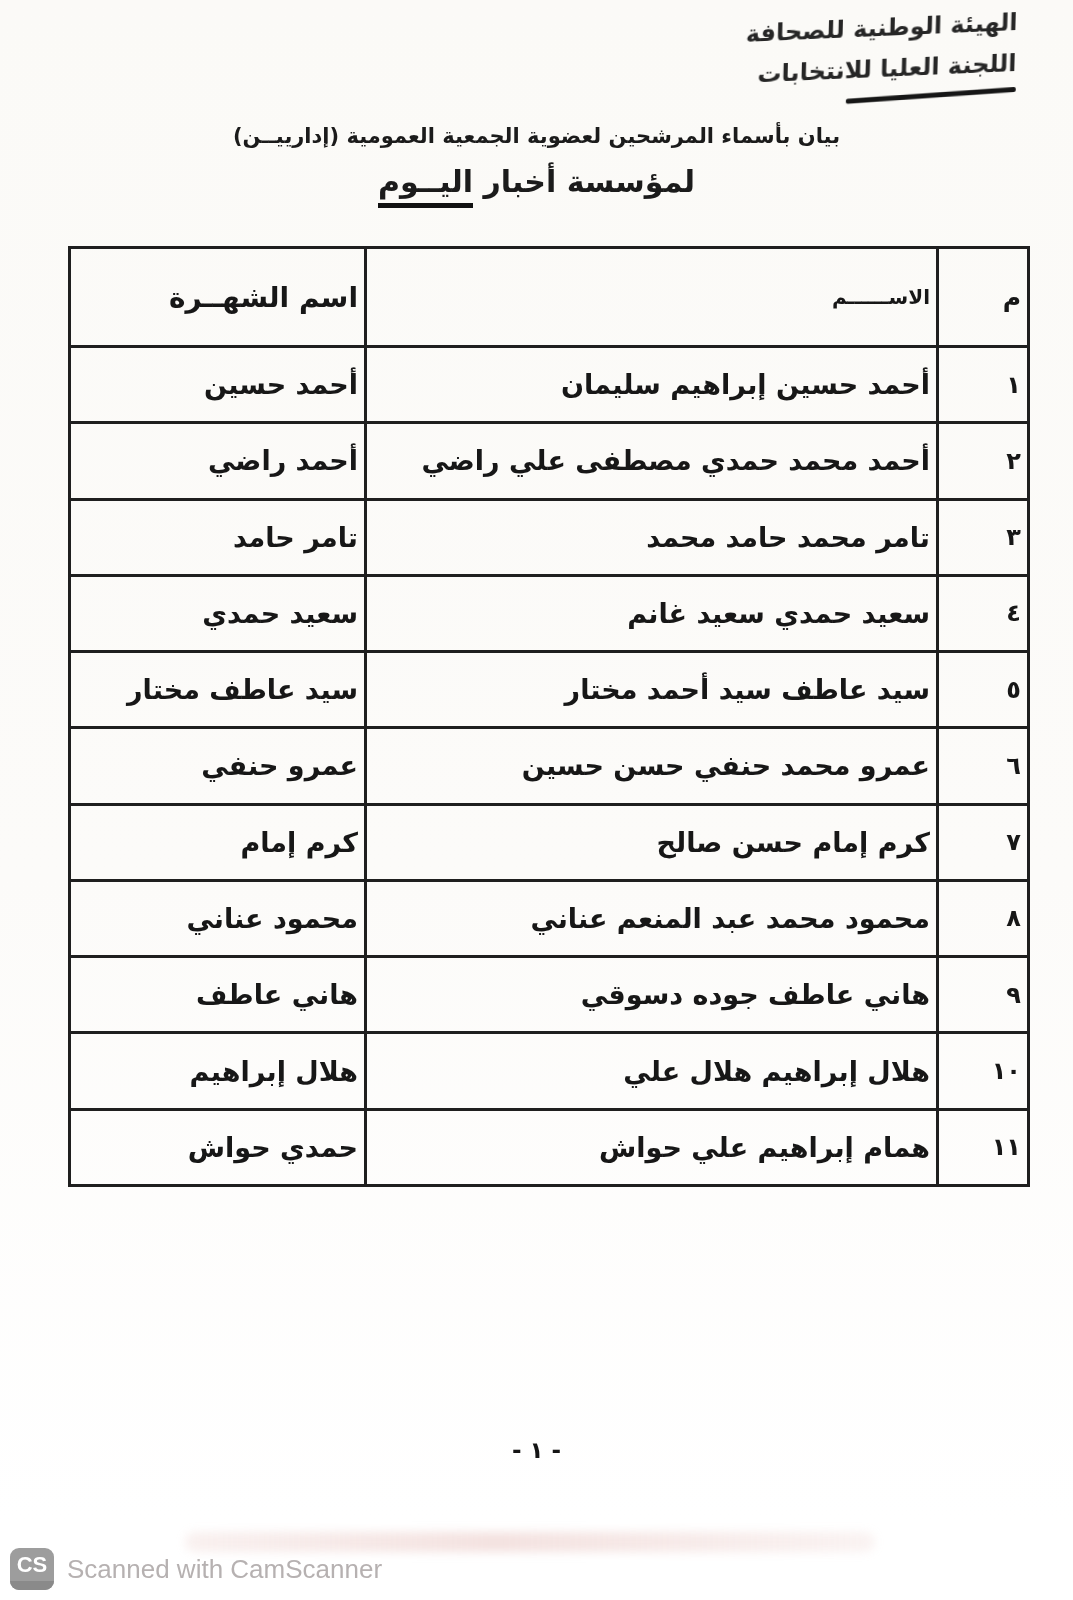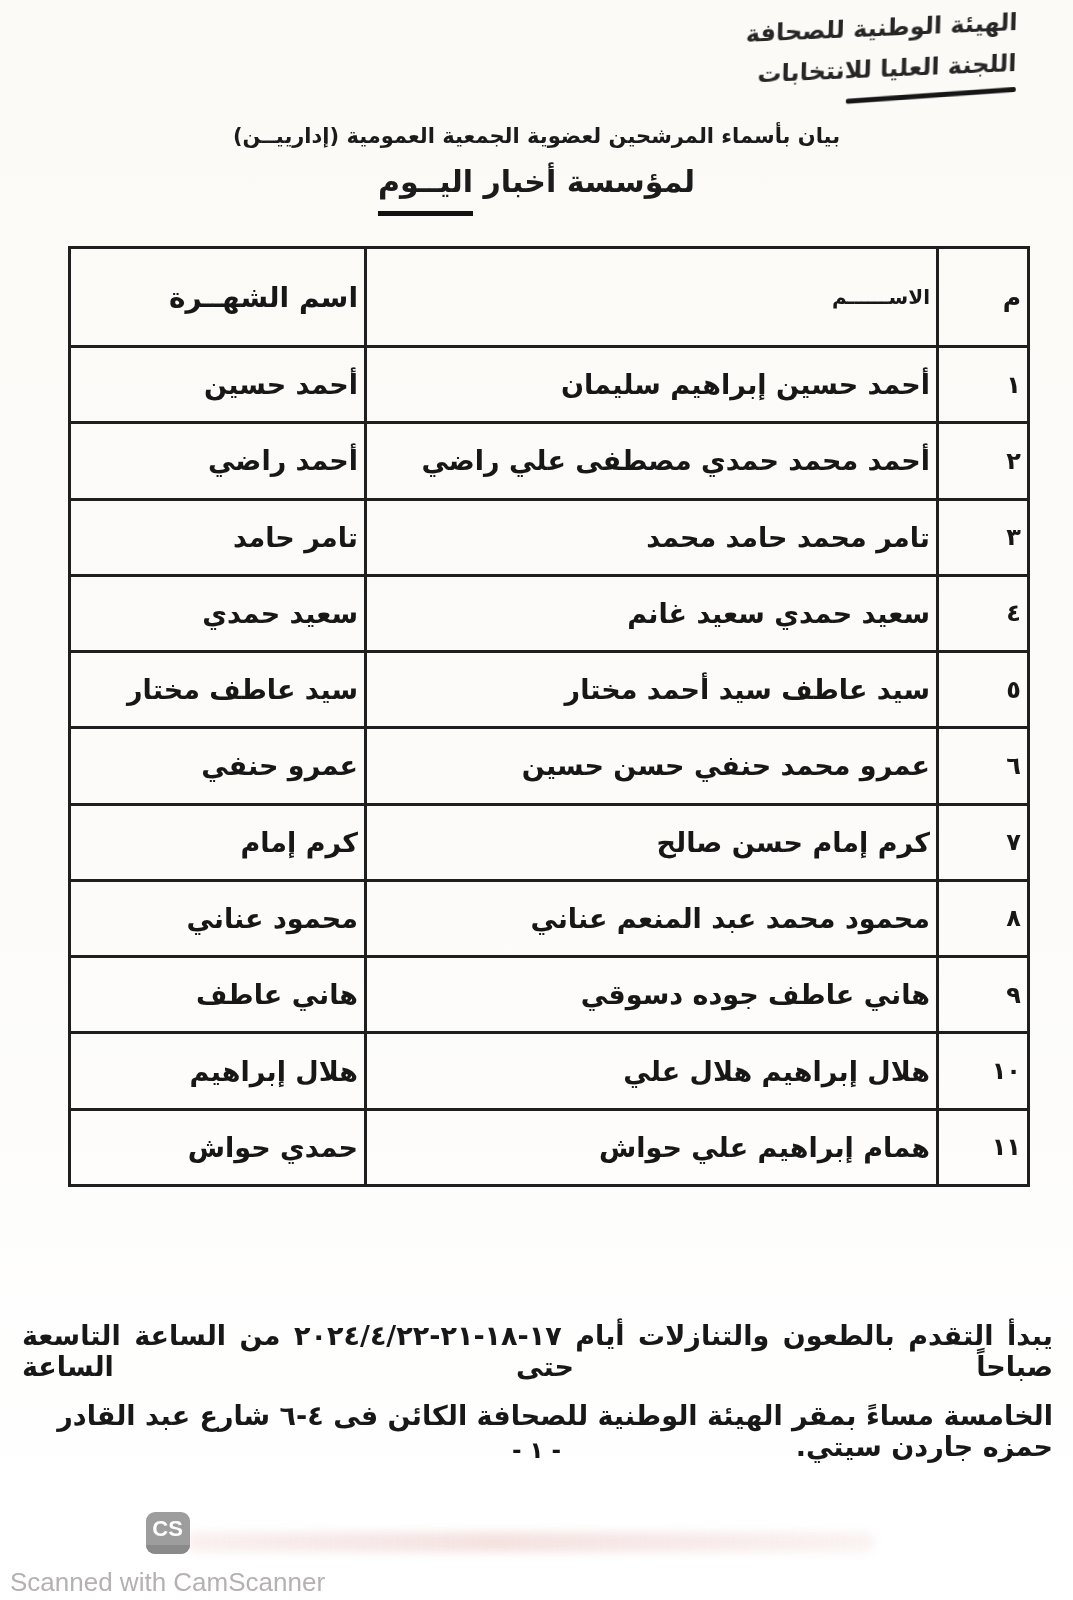--- a/index.html
+++ b/index.html
@@ -19,21 +19,21 @@
   }
   .stamp-underline {
     height:5px; width:170px; background:#161616; margin:5px 0 0 auto;
     transform: rotate(-1.5deg); border-radius:2px;
   }
 
   
   .title-wrap { position:absolute; top:124px; left:0; width:100%; text-align:center; direction:rtl; }
   .title-line1 { font-size:21px; font-weight:bold; letter-spacing:0.2px; }
   .title-line2 { margin-top:16px; font-size:30px; font-weight:bold; }
-  .title-line2 .uword { display:inline-block; padding-bottom:12px; border-bottom:5px solid #121212; }
+  .title-line2 .uword { display:inline-block; padding-bottom:4px; border-bottom:5px solid #121212; }
 
   
   table.roster {
     position:absolute; top:246px; left:68px; width:932px; height:941px;
     border-collapse:collapse; direction:rtl; table-layout:fixed;
   }
   table.roster td, table.roster th {
     border:3px solid #1f1f1f; text-align:right; vertical-align:middle;
     font-weight:bold; color:#171717; padding:0 6px;
   }
@@ -60,21 +60,21 @@
   }
 
   
   .smear {
     position:absolute; top:1532px; left:185px; width:690px; height:20px;
     background: linear-gradient(90deg, rgba(223,176,170,0.18), rgba(228,185,180,0.42) 45%, rgba(223,176,170,0.15));
     filter: blur(5px); border-radius:12px;
   }
 
   
-  .cam { position:absolute; left:10px; top:1512px; display:flex; align-items:center; gap:13px;flex-direction:column; }
+  .cam { position:absolute; left:10px; top:1548px; display:flex; align-items:center; gap:13px; }
   .cs-badge {
     position:relative; width:44px; height:42px; border-radius:9px; background:#9d9d9d;
     display:flex; align-items:flex-start; justify-content:center;
   }
   .cs-badge-text {
     color:#ffffff; font-family:"Liberation Sans", sans-serif; font-weight:bold;
     font-size:22px; line-height:33px;
   }
   .cs-bar { position:absolute; bottom:0; left:0; right:0; height:9px; background:#8a8a8a; border-radius:0 0 9px 9px; }
   .cam-label { font-family:"Liberation Sans", sans-serif; font-size:26px; color:#b6b1b1; }
@@ -156,24 +156,20 @@
       <td class="c-nick">هلال إبراهيم</td>
     </tr>
     <tr>
       <td class="c-num">١١</td>
       <td class="c-name">همام إبراهيم علي حواش</td>
       <td class="c-nick">حمدي حواش</td>
     </tr>
   </tbody>
     </table>
 
-  <div class="footnote">
-    <div class="fl1">يبدأ التقدم بالطعون والتنازلات  أيام ١٧-١٨-٢١-٢٠٢٤/٤/٢٢ من الساعة التاسعة صباحاً حتى الساعة</div>
-    <div class="fl2">الخامسة مساءً بمقر الهيئة الوطنية للصحافة الكائن فى ٤-٦ شارع عبد القادر حمزه جاردن سيتي.</div>
-  </div>
 
   <div class="pageno">- ١ -</div>
 
   <div class="smear"></div>
 
   <div class="cam">
     <div class="cs-badge">
       <span class="cs-badge-text">CS</span>
       <span class="cs-bar"></span>
     </div>

